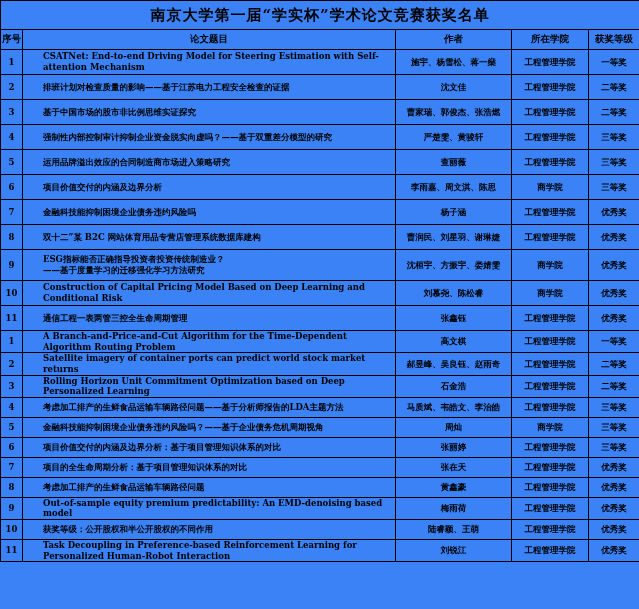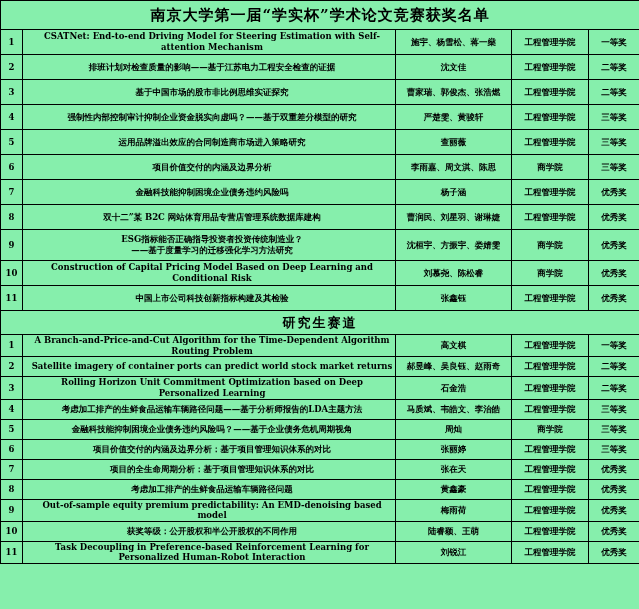--- a/index.html
+++ b/index.html
@@ -1,48 +1,55 @@
 <!DOCTYPE html>
 <html><head>
 <meta charset="utf-8">
 <style>
   html,body{margin:0;padding:0;background:#fff;}
   body{width:639px;height:609px;overflow:hidden;}
-  .sheet{width:639px;height:609px;background:#86efac;}
+  .sheet{width:639px;height:609px;background:#3b82f6;}
   table{border-collapse:collapse;width:639px;table-layout:fixed;
         font-family:"DejaVu Serif","Liberation Serif",serif;
         font-weight:bold;color:#000;}
   td{border:1px solid #000;padding:0 2px;overflow:hidden;vertical-align:middle;}
   tr.title-row td{height:28px;text-align:center;font-size:15px;letter-spacing:1px;}
   tr.header-row td{height:19px;text-align:center;font-size:9.5px;padding:0 1px;}
   tr.section-row td{height:23px;text-align:center;font-size:13px;letter-spacing:2px;}
   tr.body-row td{font-size:8.5px;line-height:1.25;}
   tr.body-row.u td{height:24px;}
   tr.body-row.u.tall td{height:30px;}
   tr.body-row.g td{height:19px;}
   td.cell-seq{text-align:center;font-size:9px;}
-  td.cell-title{text-align:center;white-space:pre-line;padding-left:8px;}
+  td.cell-title{text-align:left;white-space:pre-line;padding-left:20px;}
   td.cell-authors,td.cell-college,td.cell-award{text-align:center;font-size:8.8px;padding:0 1px;}
 </style>
 </head>
 <body>
 
 <div class="sheet">
   <table>
     <colgroup>
       <col style="width:22px">
       <col style="width:373px">
       <col style="width:116px">
       <col style="width:77px">
       <col style="width:51px">
     </colgroup>
     <thead>
       <tr class="title-row">
         <td colspan="5">南京大学第一届“学实杯”学术论文竞赛获奖名单</td>
       </tr>
+      <tr class="header-row" id="header-row">
+          <td>序号</td>
+          <td>论文题目</td>
+          <td>作者</td>
+          <td>所在学院</td>
+          <td>获奖等级</td>
+        </tr>
     </thead>
     <tbody id="table-body">
         <tr class="body-row u">
           <td class="cell-seq">1</td>
           <td class="cell-title">CSATNet: End-to-end Driving Model for Steering Estimation with Self-attention Mechanism</td>
           <td class="cell-authors">施宇、杨雪松、蒋一燊</td>
           <td class="cell-college">工程管理学院</td>
           <td class="cell-award">一等奖</td>
         </tr>
         <tr class="body-row u">
@@ -104,27 +111,24 @@
         </tr>
         <tr class="body-row u">
           <td class="cell-seq">10</td>
           <td class="cell-title">Construction of Capital Pricing Model Based on Deep Learning and Conditional Risk</td>
           <td class="cell-authors">刘慕尧、陈松睿</td>
           <td class="cell-college">商学院</td>
           <td class="cell-award">优秀奖</td>
         </tr>
         <tr class="body-row u">
           <td class="cell-seq">11</td>
-          <td class="cell-title">中国上市公司科技创新指标构建及其检验</td>
+          <td class="cell-title">通信工程一表两管三控全生命周期管理</td>
           <td class="cell-authors">张鑫钰</td>
           <td class="cell-college">工程管理学院</td>
           <td class="cell-award">优秀奖</td>
-        </tr>
-        <tr class="section-row">
-          <td colspan="5">研究生赛道</td>
         </tr>
         <tr class="body-row g">
           <td class="cell-seq">1</td>
           <td class="cell-title">A Branch-and-Price-and-Cut Algorithm for the Time-Dependent Algorithm Routing Problem</td>
           <td class="cell-authors">高文棋</td>
           <td class="cell-college">工程管理学院</td>
           <td class="cell-award">一等奖</td>
         </tr>
         <tr class="body-row g">
           <td class="cell-seq">2</td>

